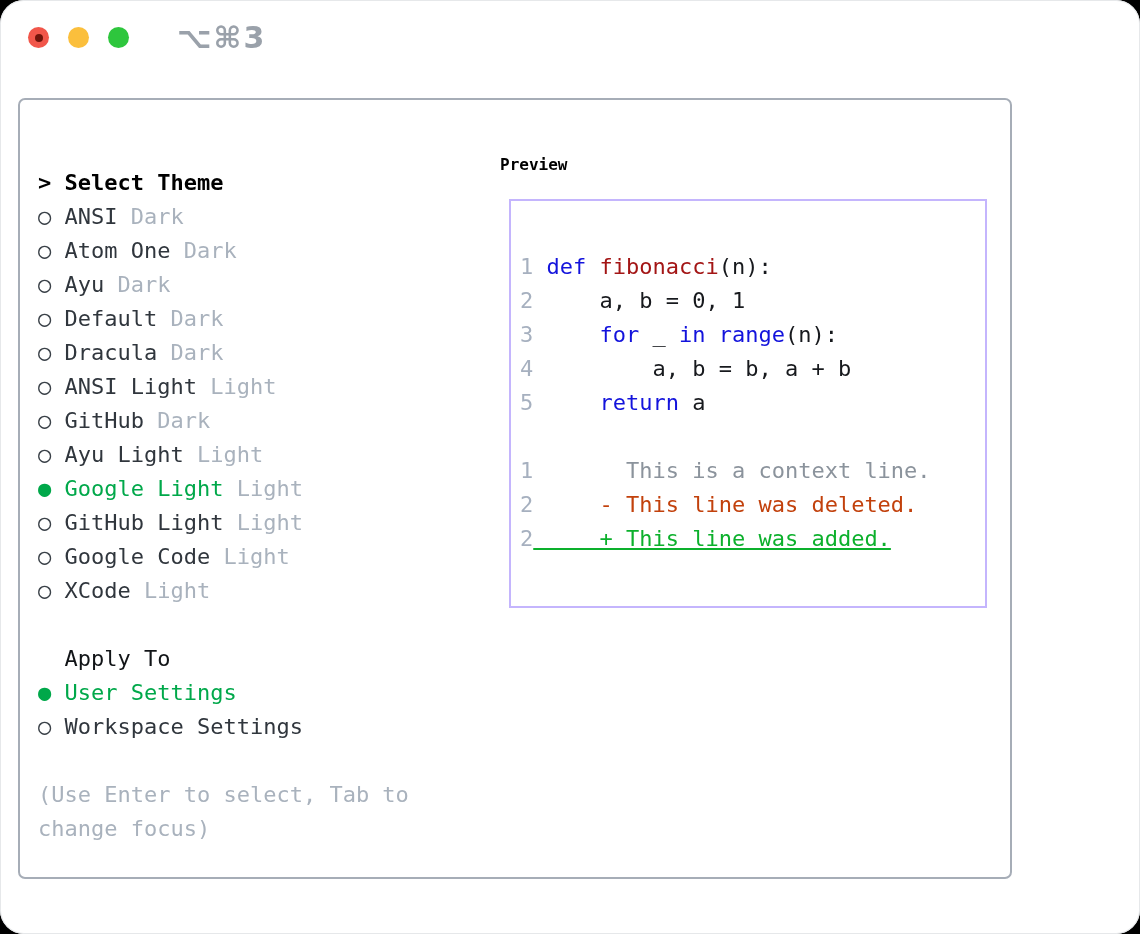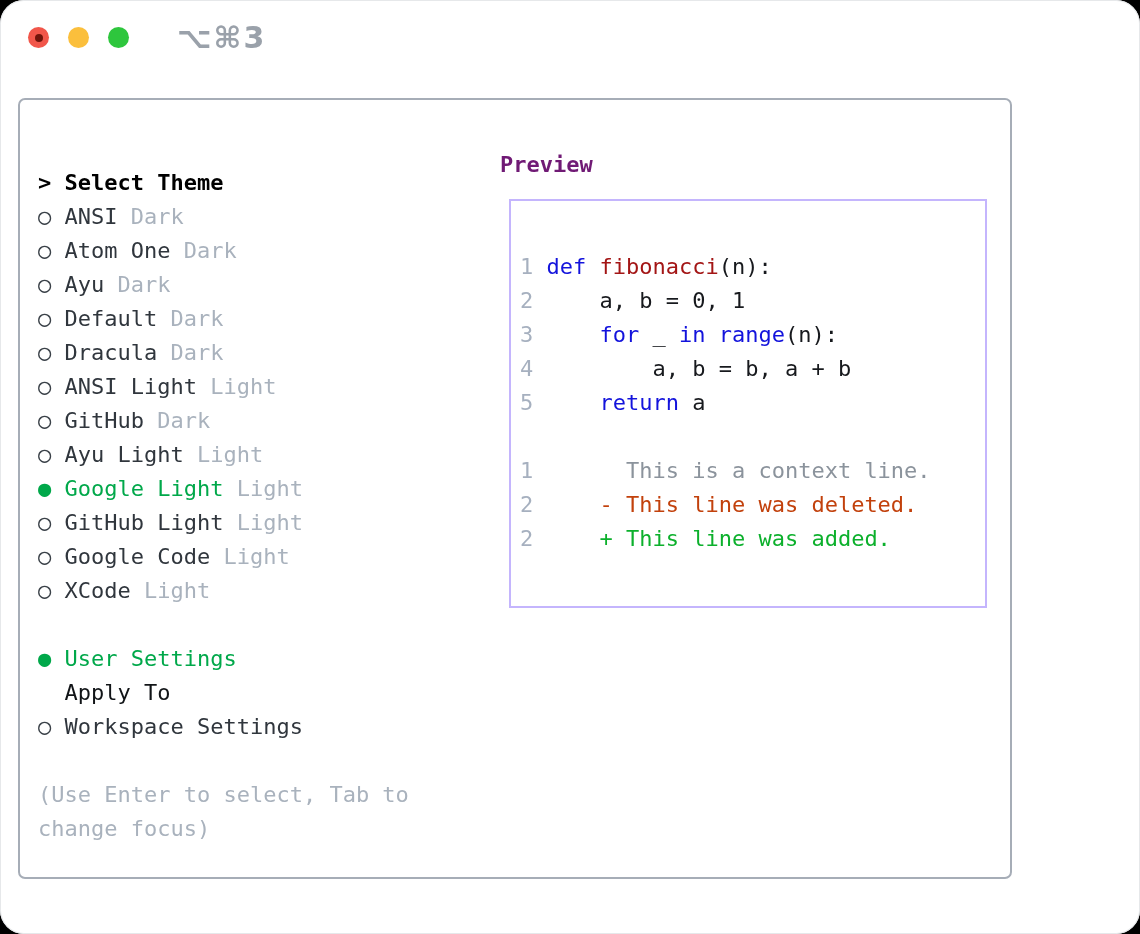--- a/index.html
+++ b/index.html
@@ -52,22 +52,22 @@
   .row{
     white-space:pre;
     font-size:22px;
     line-height:34px;
     height:34px;
     color:#17191d;
   }
   .left-col{position:absolute;left:18px;top:66px;}
   .preview-heading{
     position:absolute;left:480px;top:48px;
-    font-size:22px;line-height:34px;
-    font-weight:bold;color:#701a75;white-space:pre;
+    font-size:16px;line-height:34px;
+    font-weight:bold;color:#000000;white-space:pre;
   }
   .preview-box{
     position:absolute;left:489px;top:99px;
     width:478px;height:409px;
     box-sizing:border-box;
     border:2px solid #c4b5fd;
     background:#fff;
     padding:49px 0 0 9px;
     overflow:hidden;
   }
@@ -77,21 +77,21 @@
   .t-mk{color:#3a4148;}
   .t-nm{color:#30363d;}
   .t-mu{color:#a9b2bd;}
   .t-sel{color:#00a84a;}
   .t-num{color:#a6b0bf;}
   .t-kw{color:#1313dc;}
   .t-fn{color:#a31515;}
   .t-pl{color:#17191d;}
   .t-ctx{color:#8b939c;}
   .t-del{color:#c2410c;}
-  .t-add{color:#0cb02c;}
+  .t-add{color:#0cb02c;text-decoration:underline;}
 </style>
 </head>
 <body>
 
 <div class="window">
 
   <div class="titlebar">
     <div class="light red">
       <div class="inner-dot"></div>
     </div>
@@ -110,22 +110,22 @@
       <div class="row"><span class="t-mk">○ </span><span class="t-nm">Default </span><span class="t-mu">Dark</span></div>
       <div class="row"><span class="t-mk">○ </span><span class="t-nm">Dracula </span><span class="t-mu">Dark</span></div>
       <div class="row"><span class="t-mk">○ </span><span class="t-nm">ANSI Light </span><span class="t-mu">Light</span></div>
       <div class="row"><span class="t-mk">○ </span><span class="t-nm">GitHub </span><span class="t-mu">Dark</span></div>
       <div class="row"><span class="t-mk">○ </span><span class="t-nm">Ayu Light </span><span class="t-mu">Light</span></div>
       <div class="row"><span class="t-sel">● </span><span class="t-sel">Google Light </span><span class="t-mu">Light</span></div>
       <div class="row"><span class="t-mk">○ </span><span class="t-nm">GitHub Light </span><span class="t-mu">Light</span></div>
       <div class="row"><span class="t-mk">○ </span><span class="t-nm">Google Code </span><span class="t-mu">Light</span></div>
       <div class="row"><span class="t-mk">○ </span><span class="t-nm">XCode </span><span class="t-mu">Light</span></div>
       <div class="row"></div>
+      <div class="row"><span class="t-pl">  </span><span class="t-ah">Apply To</span></div>
       <div class="row"><span class="t-sel">● </span><span class="t-sel">User Settings</span></div>
-      <div class="row"><span class="t-pl">  </span><span class="t-ah">Apply To</span></div>
       <div class="row"><span class="t-mk">○ </span><span class="t-nm">Workspace Settings</span></div>
       <div class="row"></div>
       <div class="row"><span class="t-mu">(Use Enter to select, Tab to</span></div>
       <div class="row"><span class="t-mu">change focus)</span></div>
     </div>
 
     <div class="preview-heading">Preview</div>
 
     <div class="preview-box">
       <div class="row"><span class="t-num">1</span><span class="t-pl"> </span><span class="t-kw">def</span><span class="t-pl"> </span><span class="t-fn">fibonacci</span><span class="t-pl">(n):</span></div>

